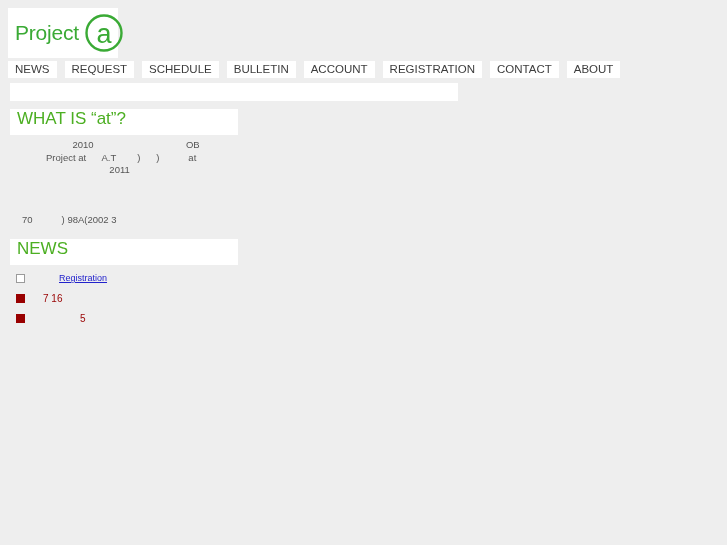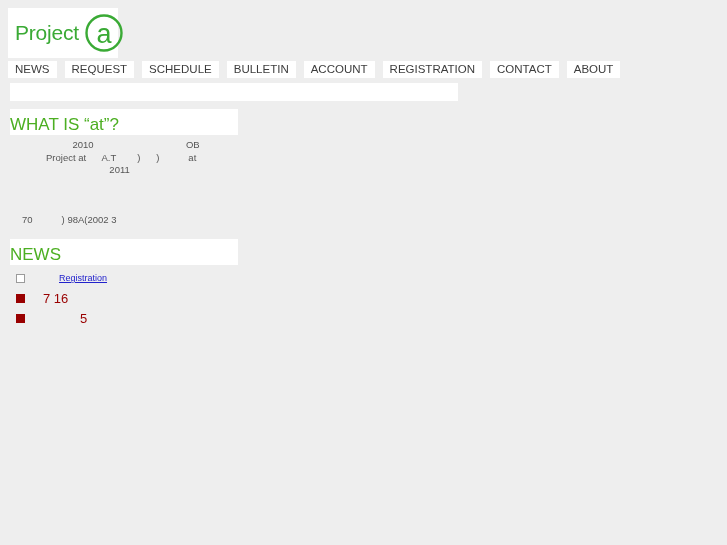--- a/index.html
+++ b/index.html
@@ -78,21 +78,22 @@
   }
 
   
   .heading-box {
     position: absolute;
     left: 10px;
     width: 228px;
     height: 26px;
     background: #ffffff;
     display: flex;
-    align-items: flex-end;
+    align-items: flex-start;
+    padding-left: 7px;
     box-sizing: border-box;
   }
   .heading-box .heading-text {
     color: #4caf22;
     font-size: 17px;
     font-family: "Liberation Sans", sans-serif;
     white-space: nowrap;
   }
   #heading-what  { top: 109px; }
   #heading-news  { top: 239px; }
@@ -137,21 +138,21 @@
   .news-link {
     margin-left: 34px;
     color: #2222cc;
     font-size: 9px;
     text-decoration: underline;
     cursor: pointer;
     white-space: pre;
   }
   .news-text {
     color: #990000;
-    font-size: 13px;
+    font-size: 10px;
     white-space: pre;
     font-family: "Liberation Sans", sans-serif;
   }
   #news-text-1 { margin-left: 18px; }
   #news-text-2 { margin-left: 55px; }
 </style>
 </head>
 <body>
 
 <div class="logo-box">

